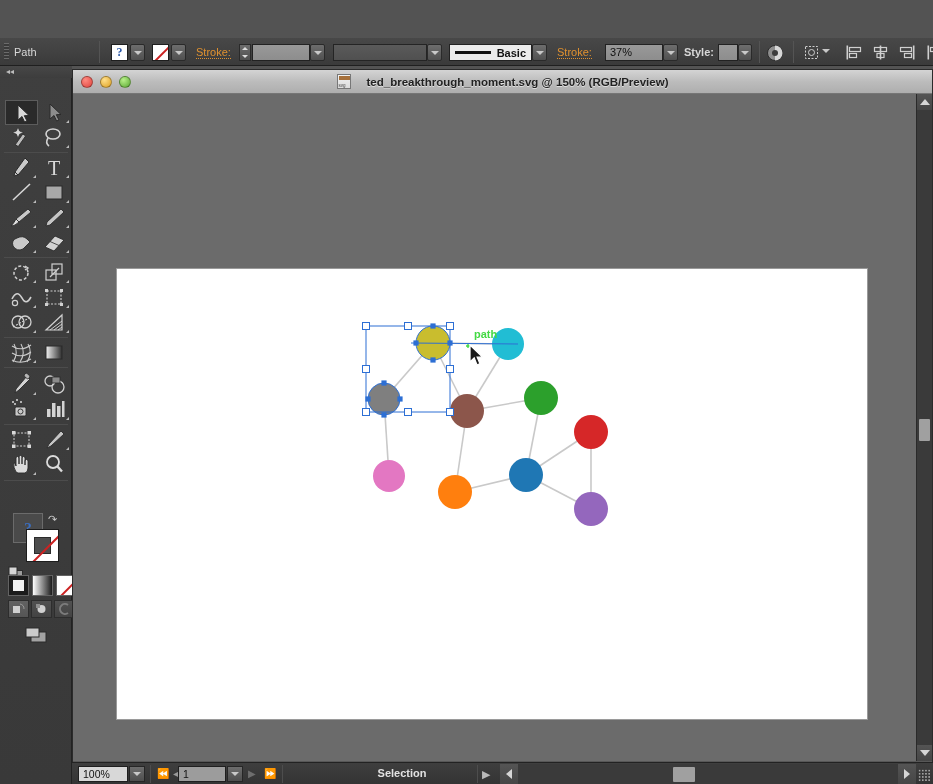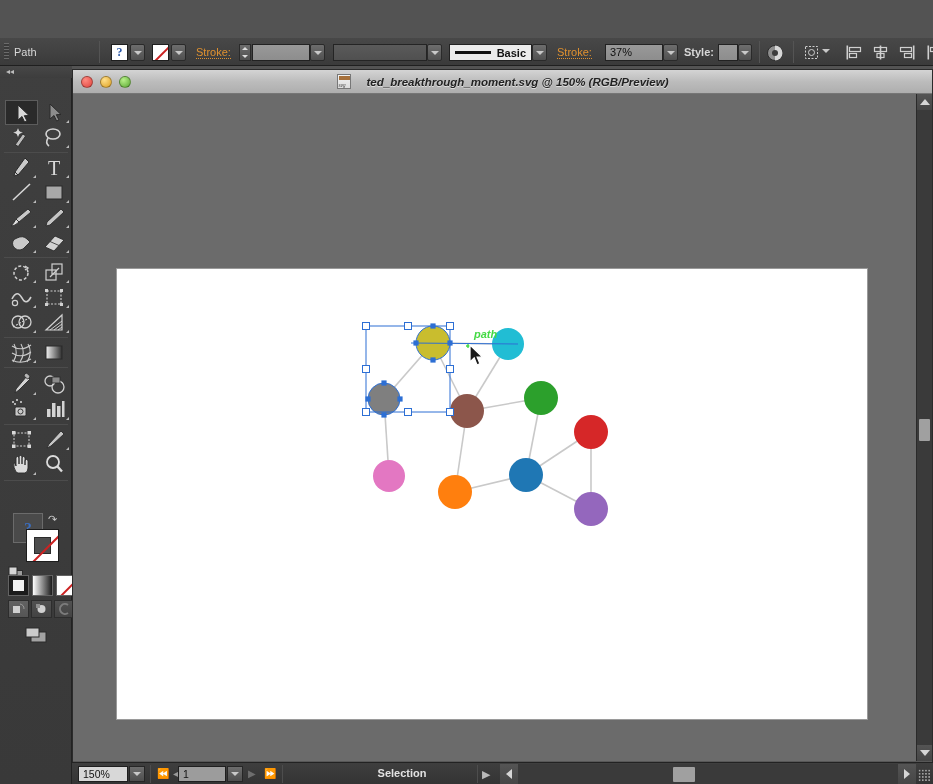--- a/index.html
+++ b/index.html
@@ -160,21 +160,21 @@
   .drawbtn {
     width:21px; height:18px; background:linear-gradient(to bottom,#515151,#434343);
     border:1px solid #2d2d2d; display:flex; align-items:center; justify-content:center;
   }
   .drawbtn.sel { background:linear-gradient(to bottom,#626262,#555); }
   .screenmode { position:absolute; }
 
   
   .docwin {
     position:absolute; left:72px; top:69px; width:861px; height:715px;
-    background:#575757; border:1px solid #2b2b2b;font-style:italic;
+    background:#575757; border:1px solid #2b2b2b;
   }
   .doctitle {
     position:absolute; left:0; top:0; width:859px; height:24px;
     background: linear-gradient(to bottom, #d4d4d4 0%, #bcbcbc 50%, #aeaeae 100%);
     border-bottom:1px solid #767676;
     display:flex; align-items:center; justify-content:center;
   }
   .traffic { position:absolute; left:8px; top:6px; display:flex; gap:7px; }
   .tl { width:12px; height:12px; border-radius:50%; border:1px solid rgba(0,0,0,.32); }
   .tl.r { background: radial-gradient(circle at 35% 30%, #ff8a80, #e0443e); }
@@ -731,21 +731,21 @@
         </div>
       <div class="sb-thumb" style="left:2px; top:325px; width:11px; height:22px;"></div>
       <div class="sb-arrow" style="left:0; bottom:0; width:15px; height:16px;">
           <div class="tri dn"></div>
         </div>
     </div>
 
   </div>
 
   <div class="statusbar">
-    <div class="zoomfield">150%</div>
+    <div class="zoomfield">100%</div>
     <div class="zoomcaret">
         <div class="tri-dn"></div>
       </div>
 
     <div class="st-sep" style="left:78px;"></div>
 
     <div class="navbtn" style="left:85px;">⏪</div>
     <div class="navbtn" style="left:101px;">◀</div>
     <div class="pagefield">1</div>
     <div class="pagecaret">

